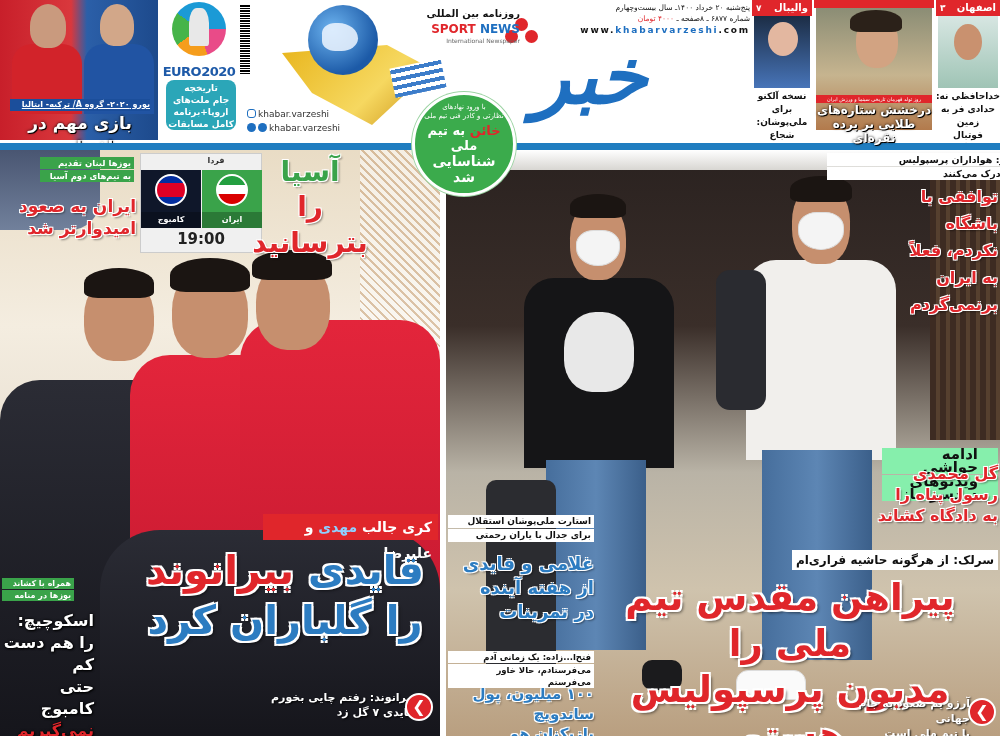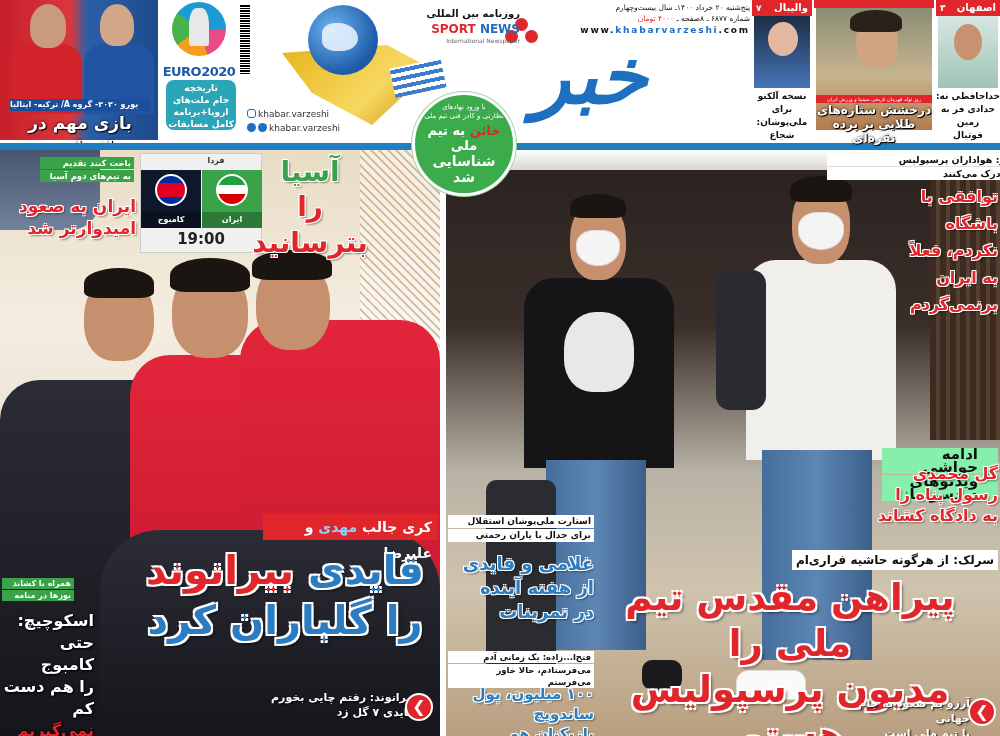--- a/index.html
+++ b/index.html
@@ -14,21 +14,21 @@
 
   
   #euro-photo { left: 0; top: 0; width: 158px; height: 140px;
     background: linear-gradient(90deg, #c81f2a 0%, #d9383d 45%, #2b5fa8 55%, #1d4a8c 100%); overflow: hidden; }
   .player { position: absolute; border-radius: 50% 50% 40% 40%; }
   #euro-photo .p1 { left: 30px; top: 4px; width: 36px; height: 44px; background: #c99a7e; }
   #euro-photo .p2 { left: 100px; top: 4px; width: 34px; height: 42px; background: #d2a789; }
   #euro-photo .shirt1 { position:absolute; left: 12px; top: 44px; width: 70px; height: 70px; background: #d2232a; border-radius: 20px 20px 0 0; }
   #euro-photo .shirt2 { position:absolute; left: 84px; top: 44px; width: 70px; height: 70px; background: #2154a3; border-radius: 20px 20px 0 0; }
   #euro-caption-small { left: 10px; top: 99px; width: 140px; height: 12px; background: #1b4e9b; color: #fff;
-    font-size: 8px; line-height: 12px; text-align: left; font-weight: bold; }
+    font-size: 8px; line-height: 12px; text-align: right; font-weight: bold; text-decoration: underline; }
   #euro-caption-big { left: 6px; top: 111px; width: 148px; height: 24px; color: #fff; font-size: 17px; font-weight: bold;
     line-height: 24px; text-align: center; text-shadow: 0 0 3px #000, 1px 1px 0 #000; }
   #euro-logo-box { left: 160px; top: 0; width: 78px; height: 140px; }
   #euro-trophy { position:absolute; left: 12px; top: 2px; width: 54px; height: 54px; border-radius: 50%;
     background: conic-gradient(#1b9ad6 0 25%, #e94b88 0 45%, #f59d1c 0 65%, #46b449 0 85%, #1b9ad6 0); }
   #euro-trophy::after { content:""; position:absolute; left: 17px; top: 6px; width: 20px; height: 38px; background: #e8e8e8; border-radius: 40% 40% 10% 10%; }
   #euro-wordmark { position:absolute; left: 0; top: 64px; width: 78px; font-size: 13px; font-weight: bold; color: #1e5aa8; text-align:center; letter-spacing: -0.5px; }
   #euro-tag { position:absolute; left: 6px; top: 80px; width: 70px; height: 50px; background: #2ba6b8; border-radius: 8px;
     color: #fff; font-size: 9px; line-height: 12px; text-align: center; padding-top: 2px; font-weight: bold; }
   #barcode { left: 240px; top: 4px; width: 10px; height: 70px;
@@ -290,21 +290,21 @@
   <div class="hair" style="left:170px;top:108px;width:80px;height:34px"></div>
   <div class="body-red" style="left:240px;top:170px;width:200px;height:300px"></div>
   <div class="head" style="left:256px;top:108px;width:74px;height:92px"></div>
   <div class="hair" style="left:252px;top:100px;width:80px;height:30px"></div>
   <div class="body-dark" style="left:100px;top:380px;width:340px;height:210px;border-radius:60px 60px 0 0"></div>
 </div>
 
 <div id="col-divider" class="abs"></div>
 
 <div id="lebanon-kicker" class="abs rtl">
-  <div>باخت کنند تقدیم</div>
+  <div>یوزها لبنان تقدیم</div>
   <div>به تیم‌های دوم آسیا</div>
 </div>
 <div id="lebanon-head" class="abs rtl">
   <div>ایران به صعود</div>
   <div>امیدوارتر شد</div>
 </div>
 
 <div id="match-box" class="abs">
   <div id="match-day" class="rtl">فردا</div>
   <div id="match-team-a">
@@ -340,22 +340,22 @@
   <div>قایدی ۷ گل زد</div>
 </div>
 <div id="left-arrow" class="abs red-arrow">❮</div>
 
 <div id="skocic-kicker" class="abs rtl">
   <div>همراه با کشاند</div>
   <div>یوزها در منامه</div>
 </div>
 <div id="skocic-head" class="abs rtl">
   <div>اسکوچیچ:</div>
+  <div>را هم دست کم</div>
   <div>حتی کامبوج</div>
-  <div>را هم دست کم</div>
   <div class="red">نمی‌گیریم</div>
 </div>
 
 <div id="right-panel" class="abs">
 
   <div class="tee-black" style="left:78px;top:128px;width:150px;height:190px"></div>
   <div class="skull" style="left:118px;top:162px;width:70px;height:80px"></div>
   <div class="head" style="left:124px;top:50px;width:56px;height:80px"></div>
   <div class="hair" style="left:124px;top:44px;width:56px;height:24px"></div>
   <div class="mask" style="left:130px;top:80px;width:44px;height:36px"></div>

